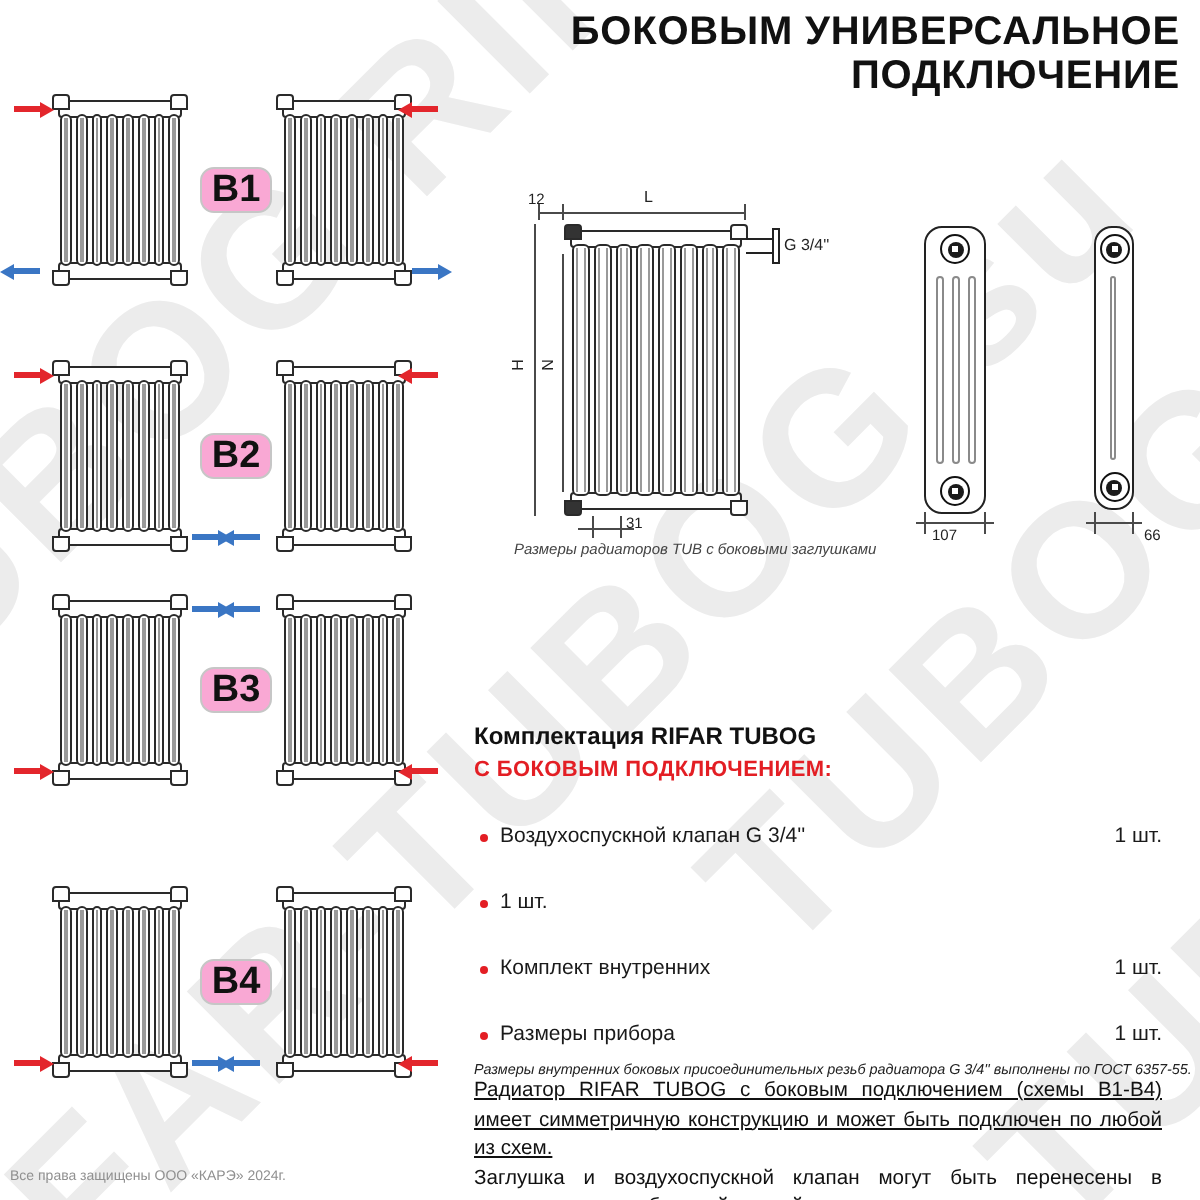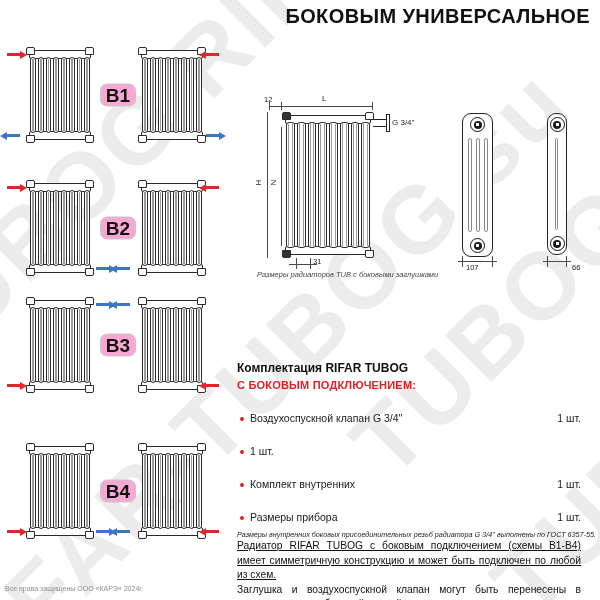--- a/index.html
+++ b/index.html
@@ -94,20 +94,21 @@
     <div class="wm wm1">TUBOG RIF</div>
     <div class="wm wm2">RIFAR-TUBOG.su</div>
     <div class="wm wm3">RIFAR-TUBOG</div>
     <div class="wm wm4">TUBOG.su</div>
   </div>
 
   <div class="content">
 
     <div class="page-title">
       <div>БОКОВЫМ УНИВЕРСАЛЬНОЕ</div>
+      <div>ПОДКЛЮЧЕНИЕ</div>
     </div>
 
     <div class="scheme-row row-1">
       <div class="rad rad-left">
           <div class="rad-cap rad-cap-top"></div>
           <div class="rad-cap rad-cap-bot"></div>
           <div class="nub nub-tl"></div>
           <div class="nub nub-tr"></div>
           <div class="nub nub-bl"></div>
           <div class="nub nub-br"></div>

